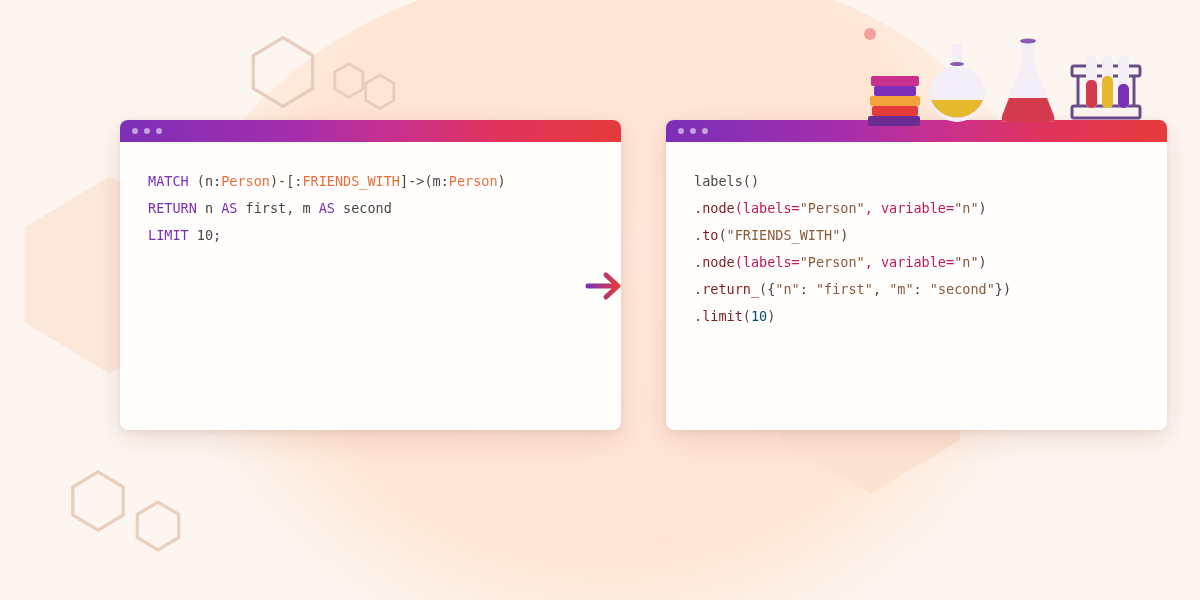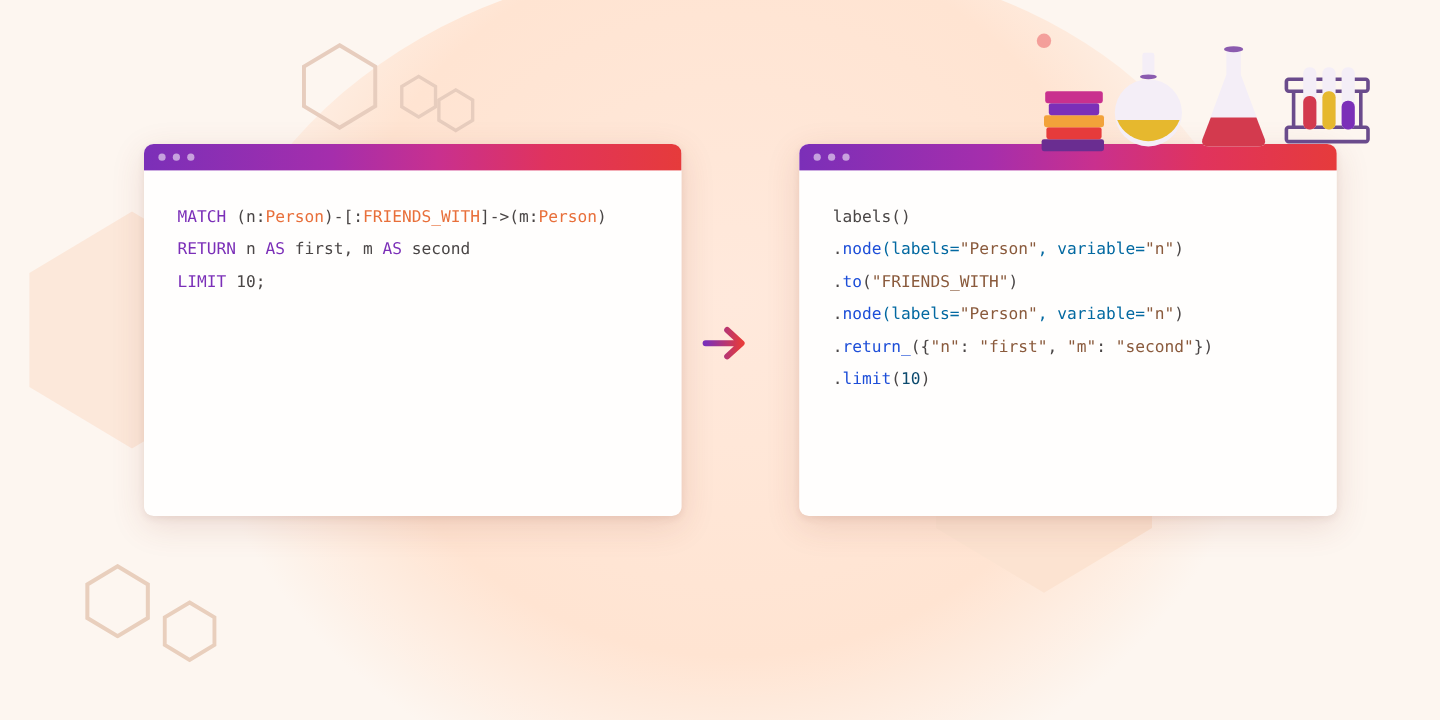--- a/index.html
+++ b/index.html
@@ -34,21 +34,21 @@
   .hex-large-left { left: 15px; top: 170px; }
   .hex-small-tl   { left: 250px; top: 35px; }
   .hex-pair-top   { left: 332px; top: 60px; }
   .hex-mid-right  { left: 770px; top: 280px; }
   .hex-pair-bl    { left: 70px;  top: 470px; }
   .hex-pair-bl2   { left: 135px; top: 500px; }
 
   
   .window {
     position: absolute;
-    width: 448px;
+    width: 501px;
     height: 310px;
     background: #FFFEFD;
     border-radius: 8px;
     box-shadow: 0 8px 28px rgba(140,60,40,0.14), 0 2px 6px rgba(100,40,30,0.08);
     z-index: 3;
     overflow: hidden;
   }
   .window-left  { left: 120px; top: 120px; }
   .window-right { left: 666px; top: 120px; }
 
@@ -69,24 +69,24 @@
   .code {
     padding: 26px 28px;
     font-size: 13.5px;
     line-height: 2.0;
     color: #4A4646;
     white-space: pre;
   }
 
   .kw   { color: #7B2FB8; }      
   .lbl  { color: #E86F3A; }      
-  .meth { color: #1d4ed8; }      
+  .meth { color: #7f1d1d; }      
   .str  { color: #8A5A3C; }      
   .num  { color: #0c4a6e; }
-  .param{ color: #0369a1; text-align: center; }
+  .param{ color: #be185d; text-align: center; }
 
   
   .arrow {
     position: absolute;
     left: 582px;
     top: 264px;
     z-index: 4;
   }
 
   

